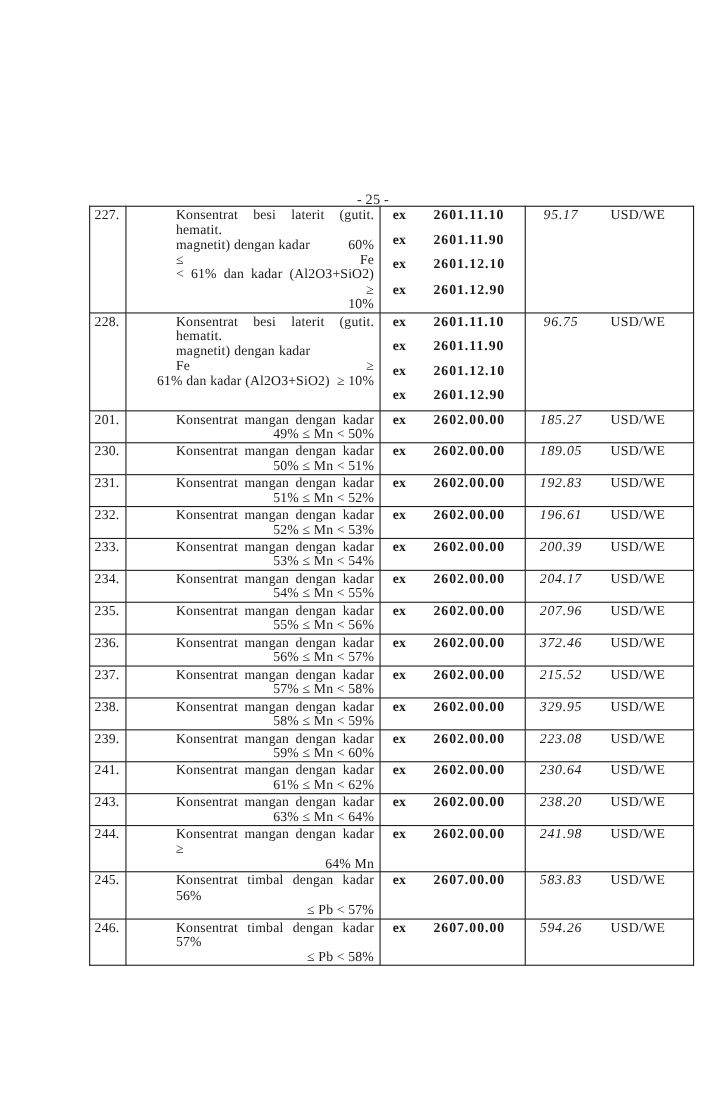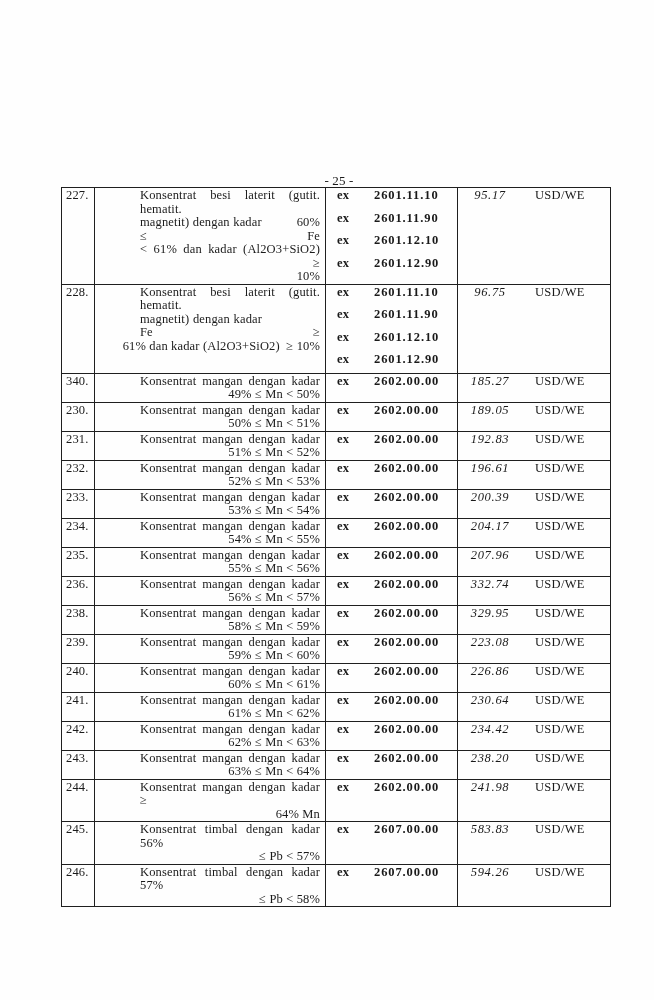--- a/index.html
+++ b/index.html
@@ -22,21 +22,21 @@
     position: absolute;
     top: 173px;
     left: 0;
     width: 100%;
     text-align: center;
     font-size: 13px;
     margin-left: 12px;
   }
   table.tariff {
     position: absolute;
-    left: 61px;
+    left: 81px;
     top: 187px;
     width: 549px;
     border-collapse: collapse;
     table-layout: fixed;
   }
   table.tariff td {
     border: 1px solid #1f1f1f;
     vertical-align: top;
     padding: 1px 0 0 0;
     font-size: 12.5px;
@@ -135,21 +135,21 @@
             <div class="hs-line">
               <span class="ex">ex</span>
               <span class="code">2601.12.90</span>
             </div>
           </td>
     <td class="c-price">
       <span class="pnum">96.75</span><span class="punit">USD/WE</span>
     </td>
   </tr>
         <tr>
-    <td class="c-no">340.</td>
+    <td class="c-no">201.</td>
     <td class="c-desc">
             <div class="dline">Konsentrat mangan dengan kadar</div>
             <div class="dline last">49% ≤ Mn &lt; 50%</div>
           </td>
     <td class="c-hs">
             <div class="hs-line">
               <span class="ex">ex</span>
               <span class="code">2602.00.00</span>
             </div>
           </td>
@@ -259,21 +259,37 @@
             <div class="dline">Konsentrat mangan dengan kadar</div>
             <div class="dline last">56% ≤ Mn &lt; 57%</div>
           </td>
     <td class="c-hs">
             <div class="hs-line">
               <span class="ex">ex</span>
               <span class="code">2602.00.00</span>
             </div>
           </td>
     <td class="c-price">
-      <span class="pnum">332.74</span><span class="punit">USD/WE</span>
+      <span class="pnum">372.46</span><span class="punit">USD/WE</span>
+    </td>
+  </tr>
+        <tr>
+    <td class="c-no">237.</td>
+    <td class="c-desc">
+            <div class="dline">Konsentrat mangan dengan kadar</div>
+            <div class="dline last">57% ≤ Mn &lt; 58%</div>
+          </td>
+    <td class="c-hs">
+            <div class="hs-line">
+              <span class="ex">ex</span>
+              <span class="code">2602.00.00</span>
+            </div>
+          </td>
+    <td class="c-price">
+      <span class="pnum">215.52</span><span class="punit">USD/WE</span>
     </td>
   </tr>
         <tr>
     <td class="c-no">238.</td>
     <td class="c-desc">
             <div class="dline">Konsentrat mangan dengan kadar</div>
             <div class="dline last">58% ≤ Mn &lt; 59%</div>
           </td>
     <td class="c-hs">
             <div class="hs-line">
@@ -295,65 +311,33 @@
             <div class="hs-line">
               <span class="ex">ex</span>
               <span class="code">2602.00.00</span>
             </div>
           </td>
     <td class="c-price">
       <span class="pnum">223.08</span><span class="punit">USD/WE</span>
     </td>
   </tr>
         <tr>
-    <td class="c-no">240.</td>
-    <td class="c-desc">
-            <div class="dline">Konsentrat mangan dengan kadar</div>
-            <div class="dline last">60% ≤ Mn &lt; 61%</div>
-          </td>
-    <td class="c-hs">
-            <div class="hs-line">
-              <span class="ex">ex</span>
-              <span class="code">2602.00.00</span>
-            </div>
-          </td>
-    <td class="c-price">
-      <span class="pnum">226.86</span><span class="punit">USD/WE</span>
-    </td>
-  </tr>
-        <tr>
     <td class="c-no">241.</td>
     <td class="c-desc">
             <div class="dline">Konsentrat mangan dengan kadar</div>
             <div class="dline last">61% ≤ Mn &lt; 62%</div>
           </td>
     <td class="c-hs">
             <div class="hs-line">
               <span class="ex">ex</span>
               <span class="code">2602.00.00</span>
             </div>
           </td>
     <td class="c-price">
       <span class="pnum">230.64</span><span class="punit">USD/WE</span>
-    </td>
-  </tr>
-        <tr>
-    <td class="c-no">242.</td>
-    <td class="c-desc">
-            <div class="dline">Konsentrat mangan dengan kadar</div>
-            <div class="dline last">62% ≤ Mn &lt; 63%</div>
-          </td>
-    <td class="c-hs">
-            <div class="hs-line">
-              <span class="ex">ex</span>
-              <span class="code">2602.00.00</span>
-            </div>
-          </td>
-    <td class="c-price">
-      <span class="pnum">234.42</span><span class="punit">USD/WE</span>
     </td>
   </tr>
         <tr>
     <td class="c-no">243.</td>
     <td class="c-desc">
             <div class="dline">Konsentrat mangan dengan kadar</div>
             <div class="dline last">63% ≤ Mn &lt; 64%</div>
           </td>
     <td class="c-hs">
             <div class="hs-line">

